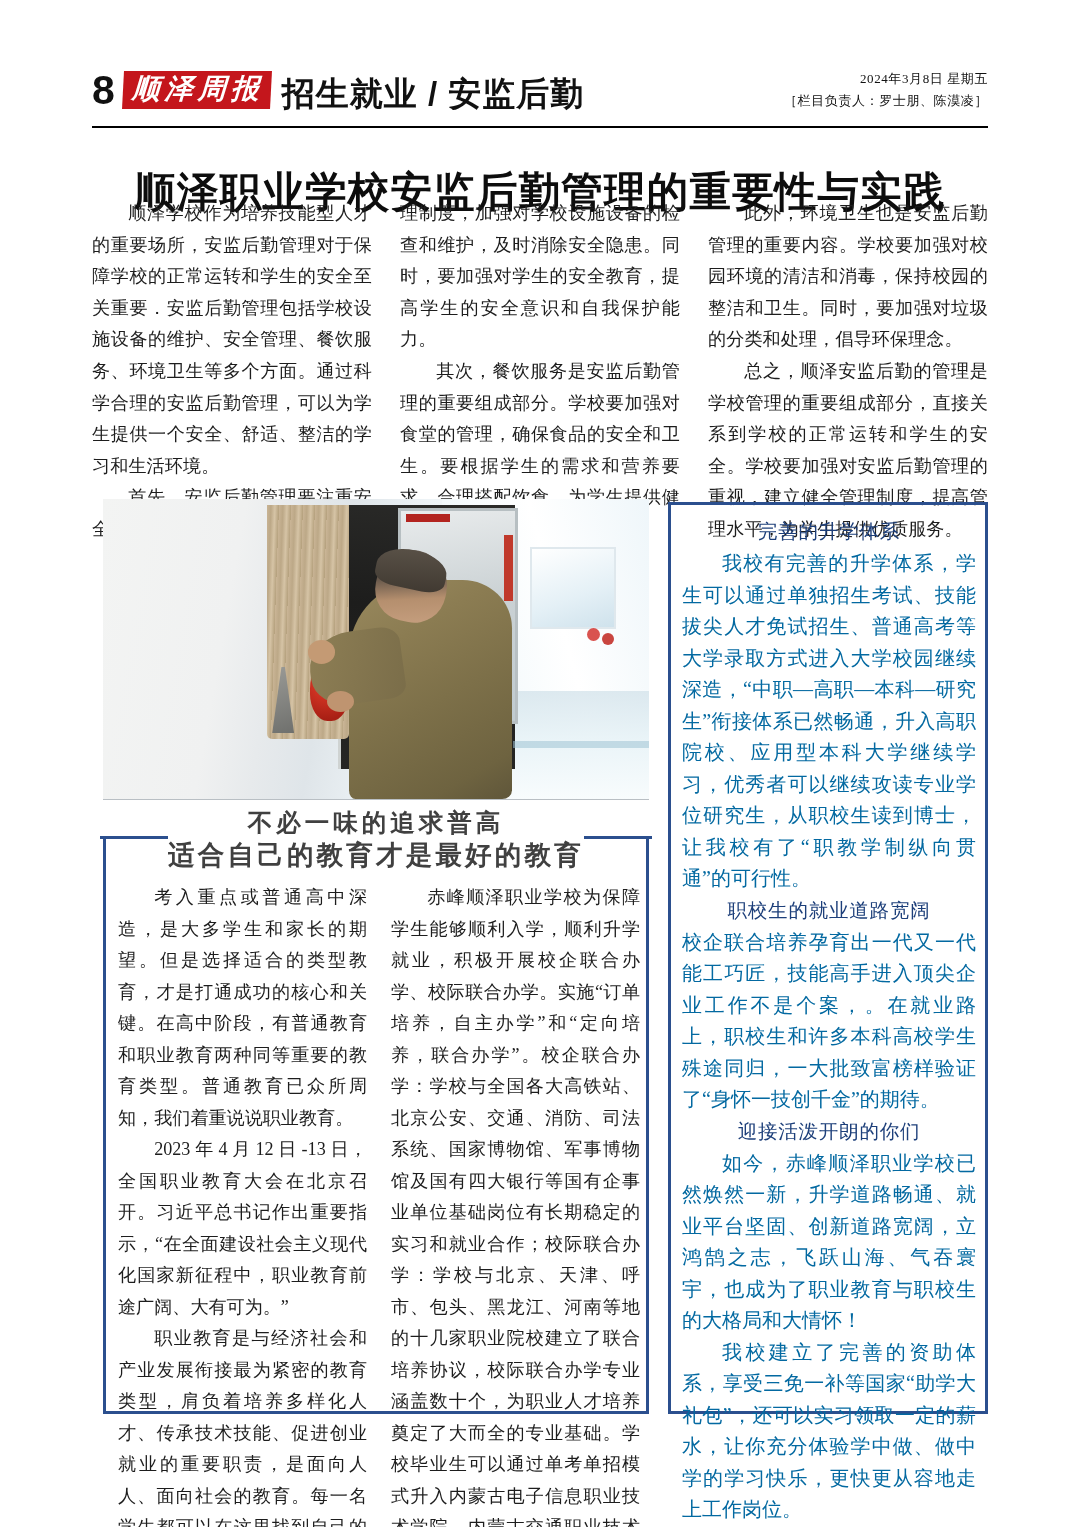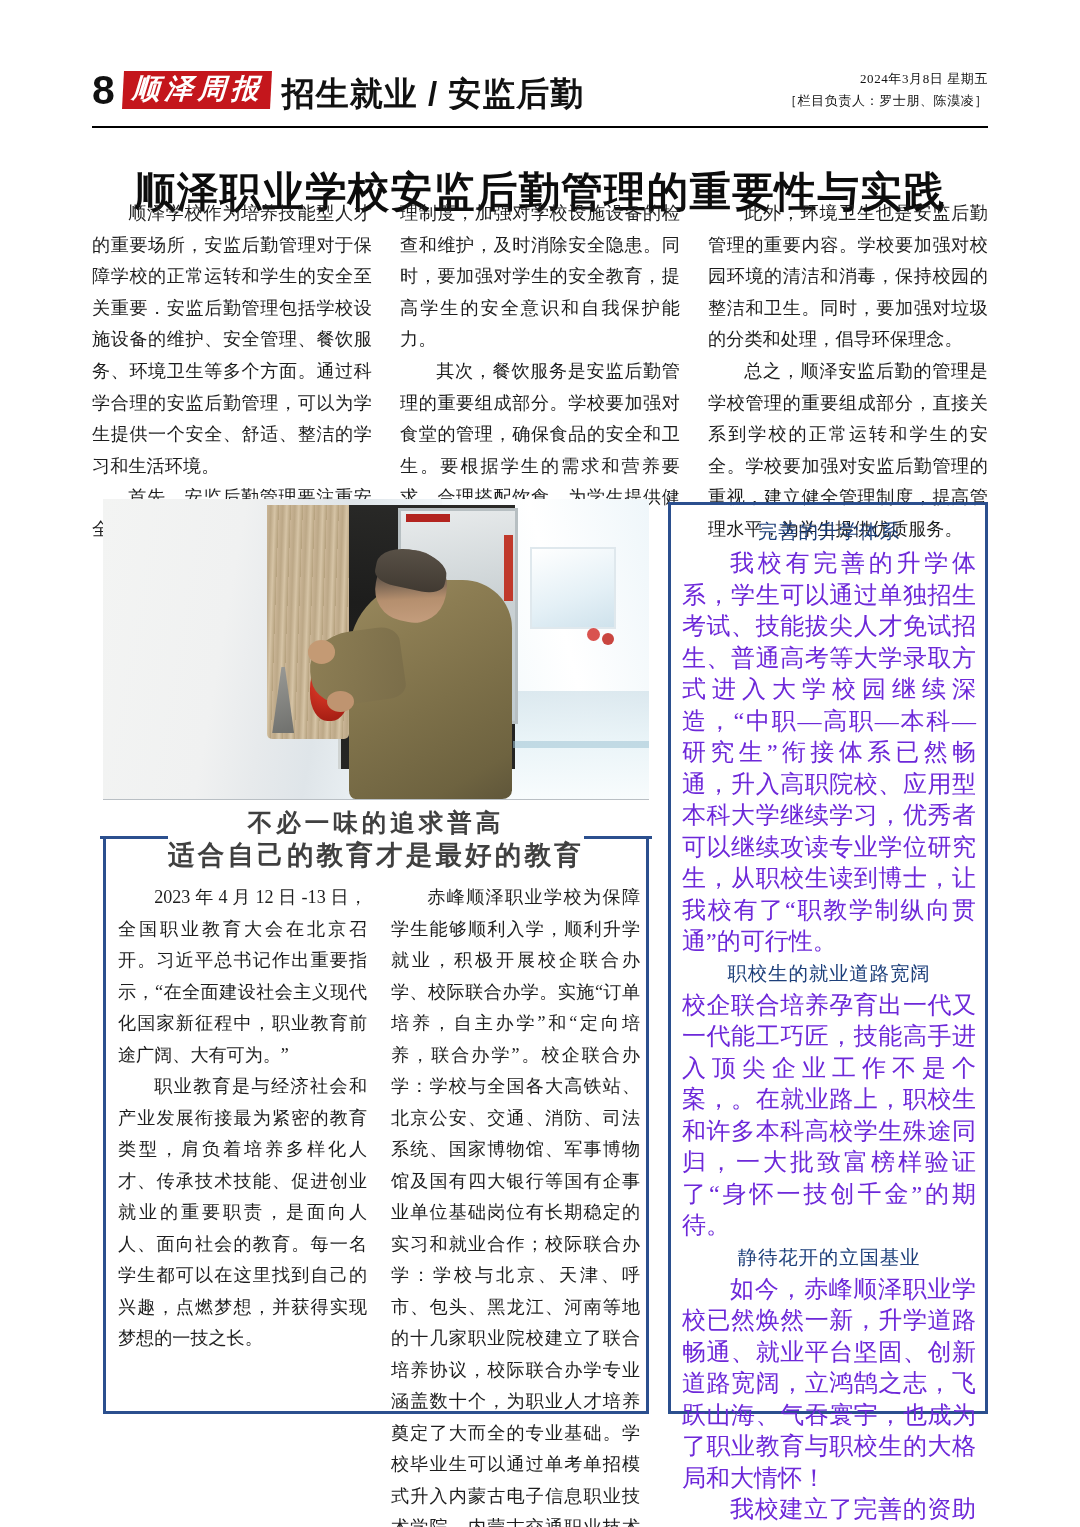--- a/index.html
+++ b/index.html
@@ -433,26 +433,26 @@
     font-weight: normal;
     font-size: 19.5px;
     color: #1d3f7a;
     letter-spacing: 0.8px;
     line-height: 31px;
     margin: 0 0 1px 0;
     white-space: nowrap;
   }
   .rs-inner p {
     margin: 0;
-    font-size: 24px;
+    font-size: 20px;
     line-height: 31.5px;
     text-align: justify;
     text-align-last: left;
     text-indent: 2em;
-    color: #6d28d9;
+    color: #0369a1;
   }
   .rs-inner p.noindent { text-indent: 0; }
 </style>
 </head>
 <body>
 
 <div class="page">
 
   <div class="masthead">
     <div class="mast-left">
@@ -510,35 +510,36 @@
 
   <div class="bl-title-wrap">
     <div class="bl-rule-left"></div>
     <div class="bl-rule-right"></div>
     <div class="bl-title-line">不必一味的追求普高</div>
     <div class="bl-title-line second">适合自己的教育才是最好的教育</div>
   </div>
   <div class="bl-box"></div>
   <div class="bl-body">
     <div class="bl-col">
+      <p>考入重点或普通高中深造，是大多学生和家长的期望。但是选择适合的类型教育，才是打通成功的核心和关键。在高中阶段，有普通教育和职业教育两种同等重要的教育类型。普通教育已众所周知，我们着重说说职业教育。</p>
       <p>2023 年 4 月 12 日 -13 日，全国职业教育大会在北京召开。习近平总书记作出重要指示，“在全面建设社会主义现代化国家新征程中，职业教育前途广阔、大有可为。”</p>
       <p>职业教育是与经济社会和产业发展衔接最为紧密的教育类型，肩负着培养多样化人才、传承技术技能、促进创业就业的重要职责，是面向人人、面向社会的教育。每一名学生都可以在这里找到自己的兴趣，点燃梦想，并获得实现梦想的一技之长。</p>
     </div>
     <div class="bl-col">
       <p>赤峰顺泽职业学校为保障学生能够顺利入学，顺利升学就业，积极开展校企联合办学、校际联合办学。实施“订单培养，自主办学”和“定向培养，联合办学”。校企联合办学：学校与全国各大高铁站、北京公安、交通、消防、司法系统、国家博物馆、军事博物馆及国有四大银行等国有企事业单位基础岗位有长期稳定的实习和就业合作；校际联合办学：学校与北京、天津、呼市、包头、黑龙江、河南等地的十几家职业院校建立了联合培养协议，校际联合办学专业涵盖数十个，为职业人才培养奠定了大而全的专业基础。学校毕业生可以通过单考单招模式升入内蒙古电子信息职业技术学院、内蒙古交通职业技术学院、包头轻工职业技术学院、兴安职业技术学院等大专院校。</p>
     </div>
   </div>
 
   <div class="rs-box"></div>
   <div class="rs-inner">
     <h2 class="rs-head">完善的升学体系</h2>
     <p>我校有完善的升学体系，学生可以通过单独招生考试、技能拔尖人才免试招生、普通高考等大学录取方式进入大学校园继续深造，“中职—高职—本科—研究生”衔接体系已然畅通，升入高职院校、应用型本科大学继续学习，优秀者可以继续攻读专业学位研究生，从职校生读到博士，让我校有了“职教学制纵向贯通”的可行性。</p>
 
     <h2 class="rs-head">职校生的就业道路宽阔</h2>
     <p class="noindent">校企联合培养孕育出一代又一代能工巧匠，技能高手进入顶尖企业工作不是个案，。在就业路上，职校生和许多本科高校学生殊途同归，一大批致富榜样验证了“身怀一技创千金”的期待。</p>
 
-    <h2 class="rs-head">静待花开的立国基业</h2>
+    <h2 class="rs-head">迎接活泼开朗的你们</h2>
     <p>如今，赤峰顺泽职业学校已然焕然一新，升学道路畅通、就业平台坚固、创新道路宽阔，立鸿鹄之志，飞跃山海、气吞寰宇，也成为了职业教育与职校生的大格局和大情怀！</p>
     <p>我校建立了完善的资助体系，享受三免一补等国家“助学大礼包”，还可以实习领取一定的薪水，让你充分体验学中做、做中学的学习快乐，更快更从容地走上工作岗位。</p>
     <p>教育是百年树人、静待花开的立国基业,我们一如既往地全身心投入、矢志不渝。赤峰顺泽职业学校立足升学优势、就业优势，将以家国情怀、故乡情怀，迎接活泼开朗的你们。</p>
   </div>
 
 </div>
 
 </body></html>

